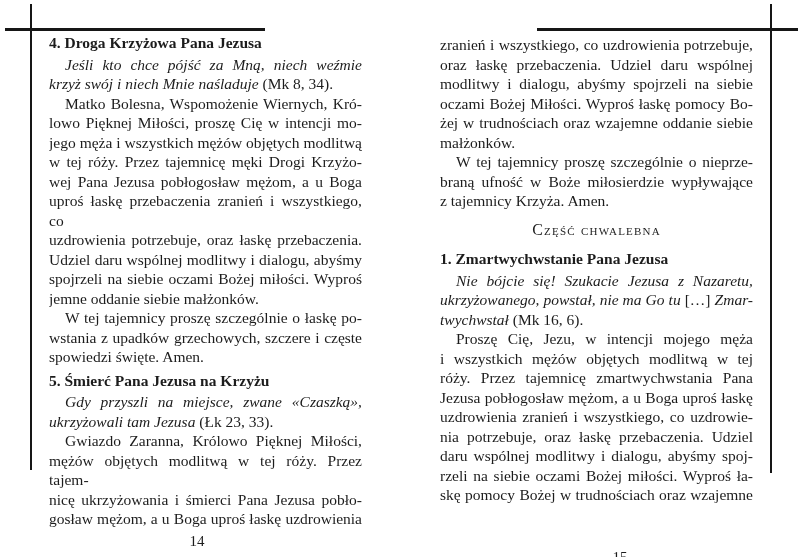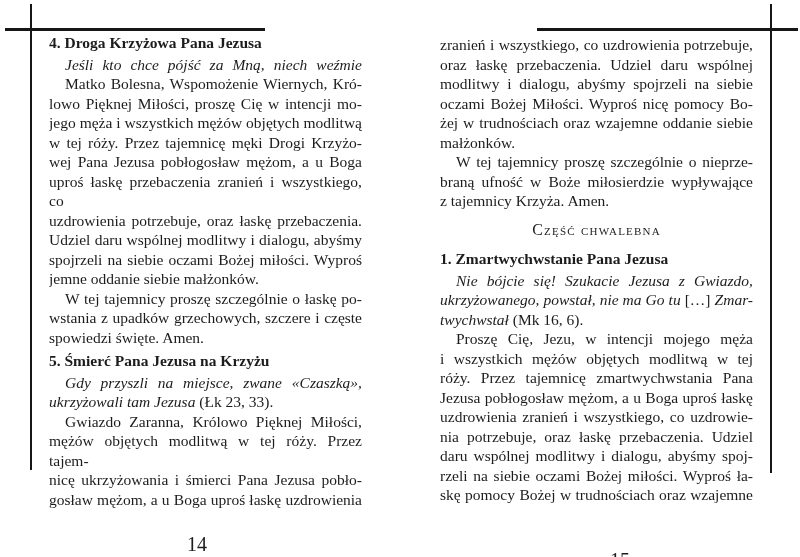--- a/index.html
+++ b/index.html
@@ -52,37 +52,38 @@
     text-align-last:center;
     font-variant:small-caps;
     letter-spacing:1.2px;
     font-size:16px;
     margin-top:9px;margin-bottom:10px;
   }
 
   .pagenum{
     position:absolute;
     top:533px;
-    font-size:20px;
+    font-size:15px;
     text-align:center;
   }
   .page.left  .pagenum{left:49px; width:296px;}
   .page.right .pagenum{left:72px; width:296px;margin-top:16px;}
 </style>
 </head>
 <body>
 
 <div class="spread">
 
   <div class="page left">
     <div class="rule rule-h"></div>
     <div class="rule rule-v"></div>
     <div class="column" id="col-left">
         <div class="line heading end"><span>4. Droga Krzyżowa Pana Jezusa</span></div>
         <div class="line quote indent"><span>Jeśli kto chce pójść za Mną, niech weźmie</span></div>
+        <div class="line quote end"><span>krzyż swój i niech Mnie naśladuje </span><span class="roman">(Mk 8, 34).</span></div>
         <div class="line body indent"><span>Matko Bolesna, Wspomożenie Wiernych, Kró-</span></div>
         <div class="line body"><span>lowo Pięknej Miłości, proszę Cię w intencji mo-</span></div>
         <div class="line body"><span>jego męża i wszystkich mężów objętych modlitwą</span></div>
         <div class="line body"><span>w tej róży. Przez tajemnicę męki Drogi Krzyżo-</span></div>
         <div class="line body"><span>wej Pana Jezusa pobłogosław mężom, a u Boga</span></div>
         <div class="line body"><span>uproś łaskę przebaczenia zranień i wszystkiego, co</span></div>
         <div class="line body"><span>uzdrowienia potrzebuje, oraz łaskę przebaczenia.</span></div>
         <div class="line body"><span>Udziel daru wspólnej modlitwy i dialogu, abyśmy</span></div>
         <div class="line body"><span>spojrzeli na siebie oczami Bożej miłości. Wyproś</span></div>
         <div class="line body end"><span>jemne oddanie siebie małżonków.</span></div>
@@ -100,29 +101,29 @@
     <div class="pagenum">14</div>
   </div>
 
   <div class="page right">
     <div class="rule rule-h"></div>
     <div class="rule rule-v"></div>
     <div class="column" id="col-right">
         <div class="line body"><span>zranień i wszystkiego, co uzdrowienia potrzebuje,</span></div>
         <div class="line body"><span>oraz łaskę przebaczenia. Udziel daru wspólnej</span></div>
         <div class="line body"><span>modlitwy i dialogu, abyśmy spojrzeli na siebie</span></div>
-        <div class="line body"><span>oczami Bożej Miłości. Wyproś nicę pomocy Bo-</span></div>
+        <div class="line body"><span>oczami Bożej Miłości. Wyproś łaskę pomocy Bo-</span></div>
         <div class="line body"><span>żej w trudnościach oraz wzajemne oddanie siebie</span></div>
         <div class="line body end"><span>małżonków.</span></div>
         <div class="line body indent"><span>W tej tajemnicy proszę szczególnie o nieprze-</span></div>
         <div class="line body"><span>braną ufność w Boże miłosierdzie wypływające</span></div>
         <div class="line body end"><span>z tajemnicy Krzyża. Amen.</span></div>
         <div class="line section end"><span>Część chwalebna</span></div>
         <div class="line heading end"><span>1. Zmartwychwstanie Pana Jezusa</span></div>
-        <div class="line quote indent"><span>Nie bójcie się! Szukacie Jezusa z Gwiazdo,</span></div>
+        <div class="line quote indent"><span>Nie bójcie się! Szukacie Jezusa z Nazaretu,</span></div>
         <div class="line quote"><span>ukrzyżowanego, powstał, nie ma Go tu </span><span class="roman">[…] </span><span>Zmar-</span></div>
         <div class="line quote end"><span>twychwstał </span><span class="roman">(Mk 16, 6).</span></div>
         <div class="line body indent"><span>Proszę Cię, Jezu, w intencji mojego męża</span></div>
         <div class="line body"><span>i wszystkich mężów objętych modlitwą w tej</span></div>
         <div class="line body"><span>róży. Przez tajemnicę zmartwychwstania Pana</span></div>
         <div class="line body"><span>Jezusa pobłogosław mężom, a u Boga uproś łaskę</span></div>
         <div class="line body"><span>uzdrowienia zranień i wszystkiego, co uzdrowie-</span></div>
         <div class="line body"><span>nia potrzebuje, oraz łaskę przebaczenia. Udziel</span></div>
         <div class="line body"><span>daru wspólnej modlitwy i dialogu, abyśmy spoj-</span></div>
         <div class="line body"><span>rzeli na siebie oczami Bożej miłości. Wyproś ła-</span></div>

